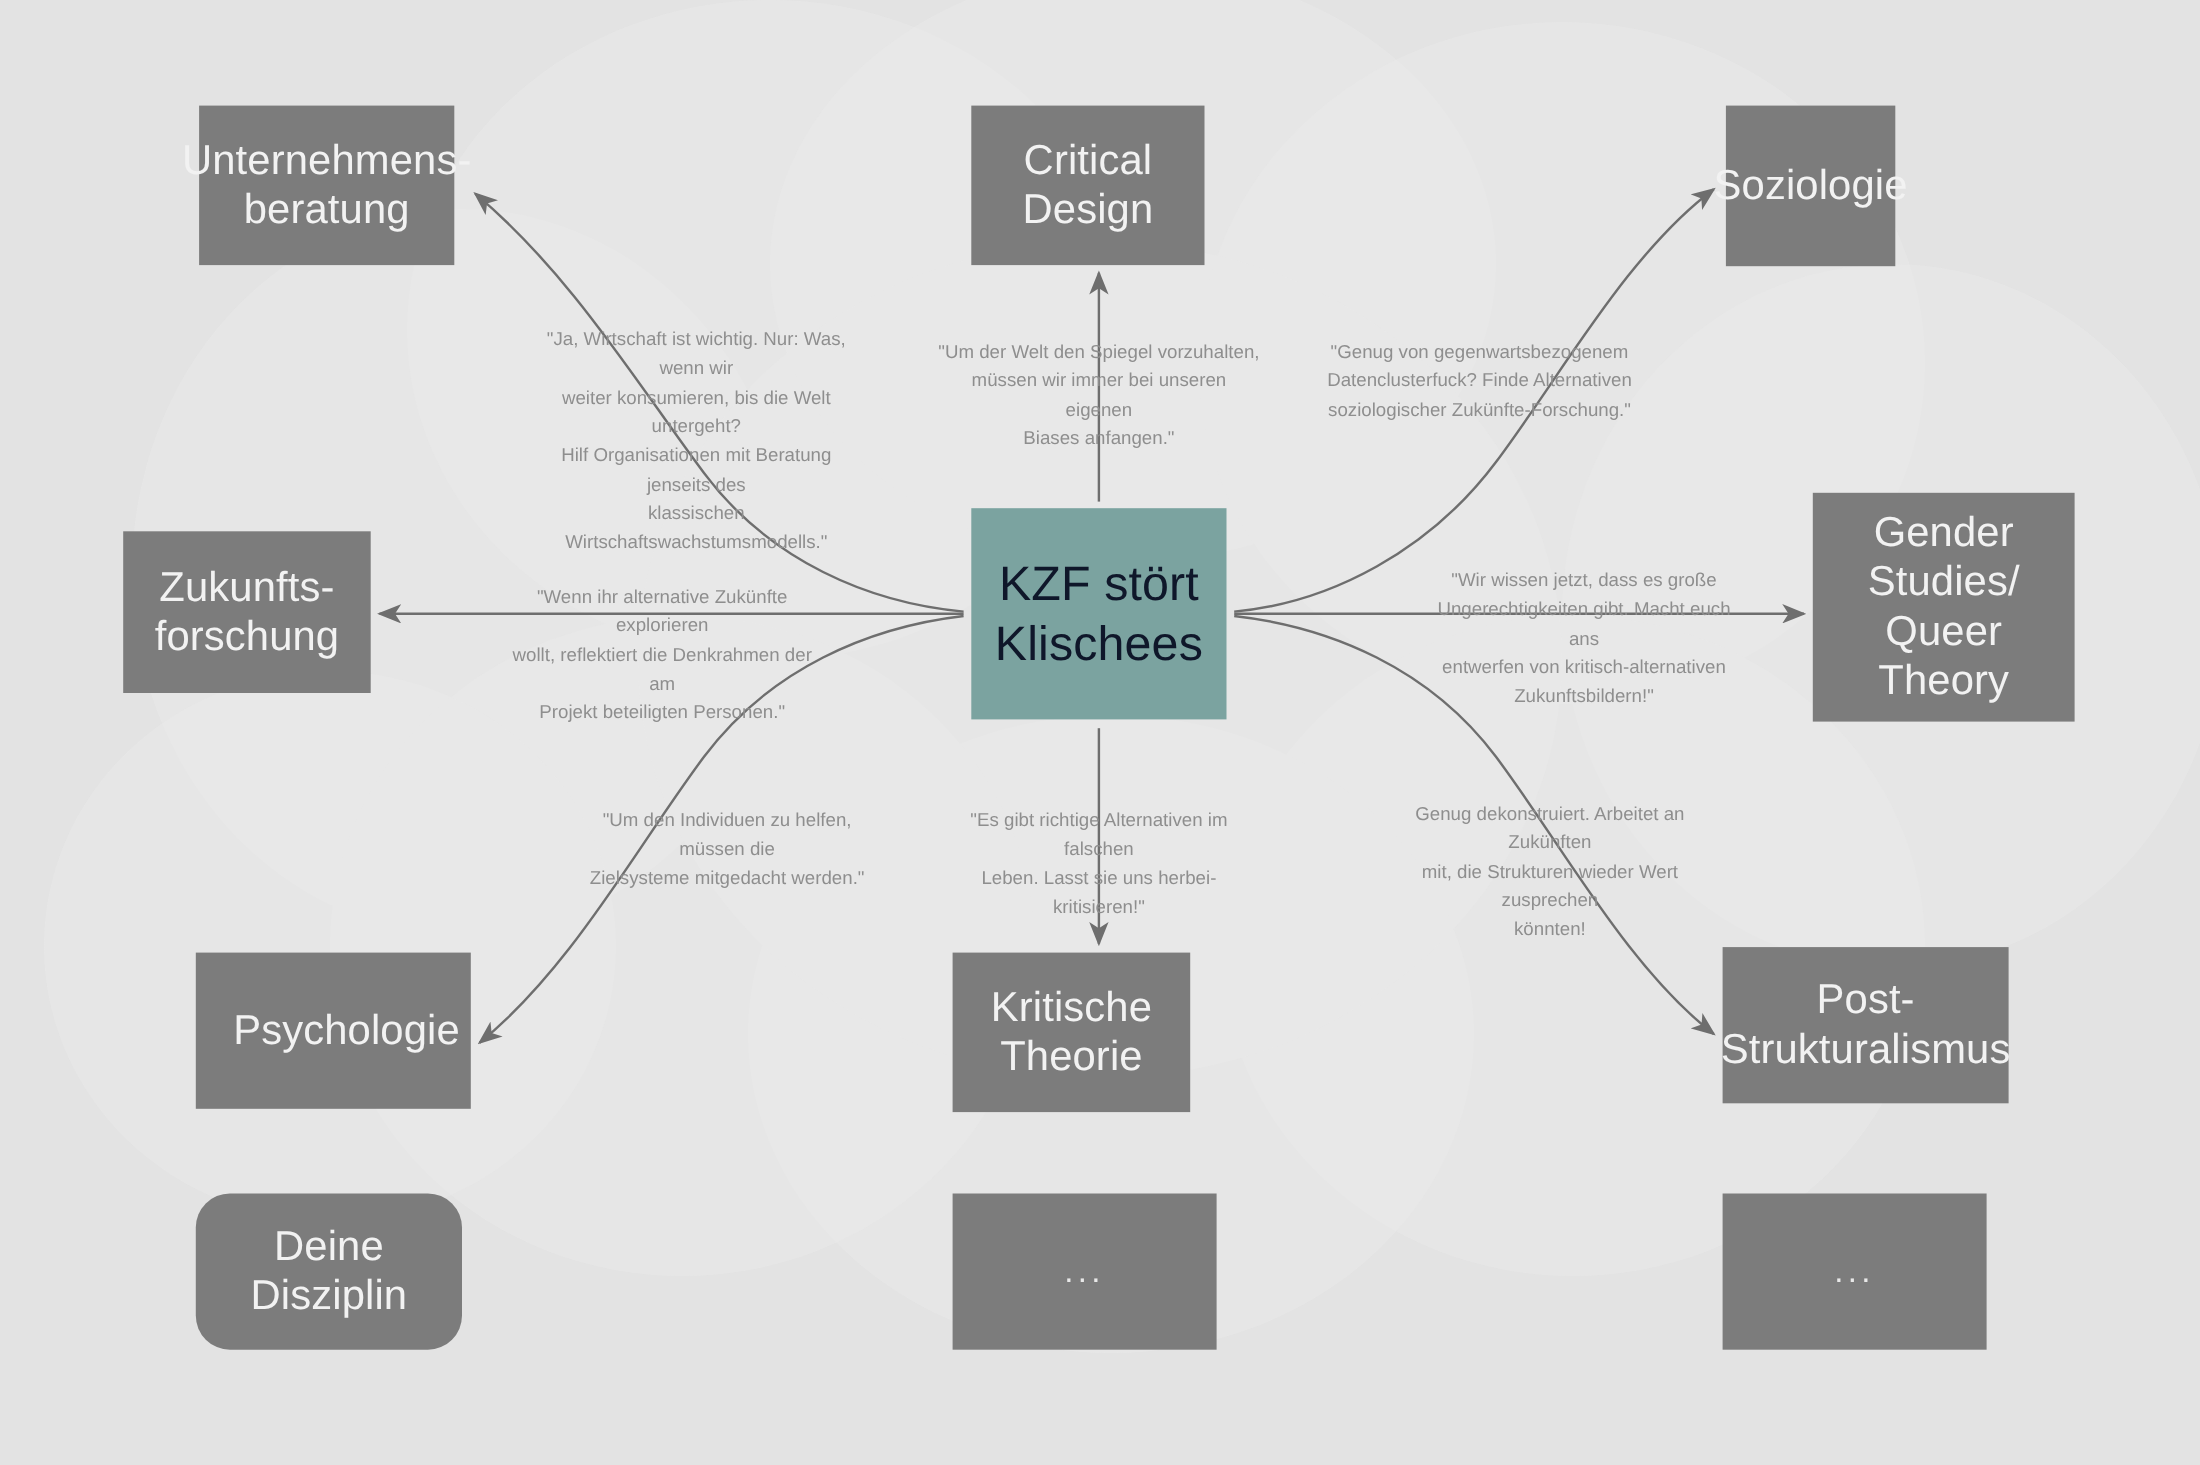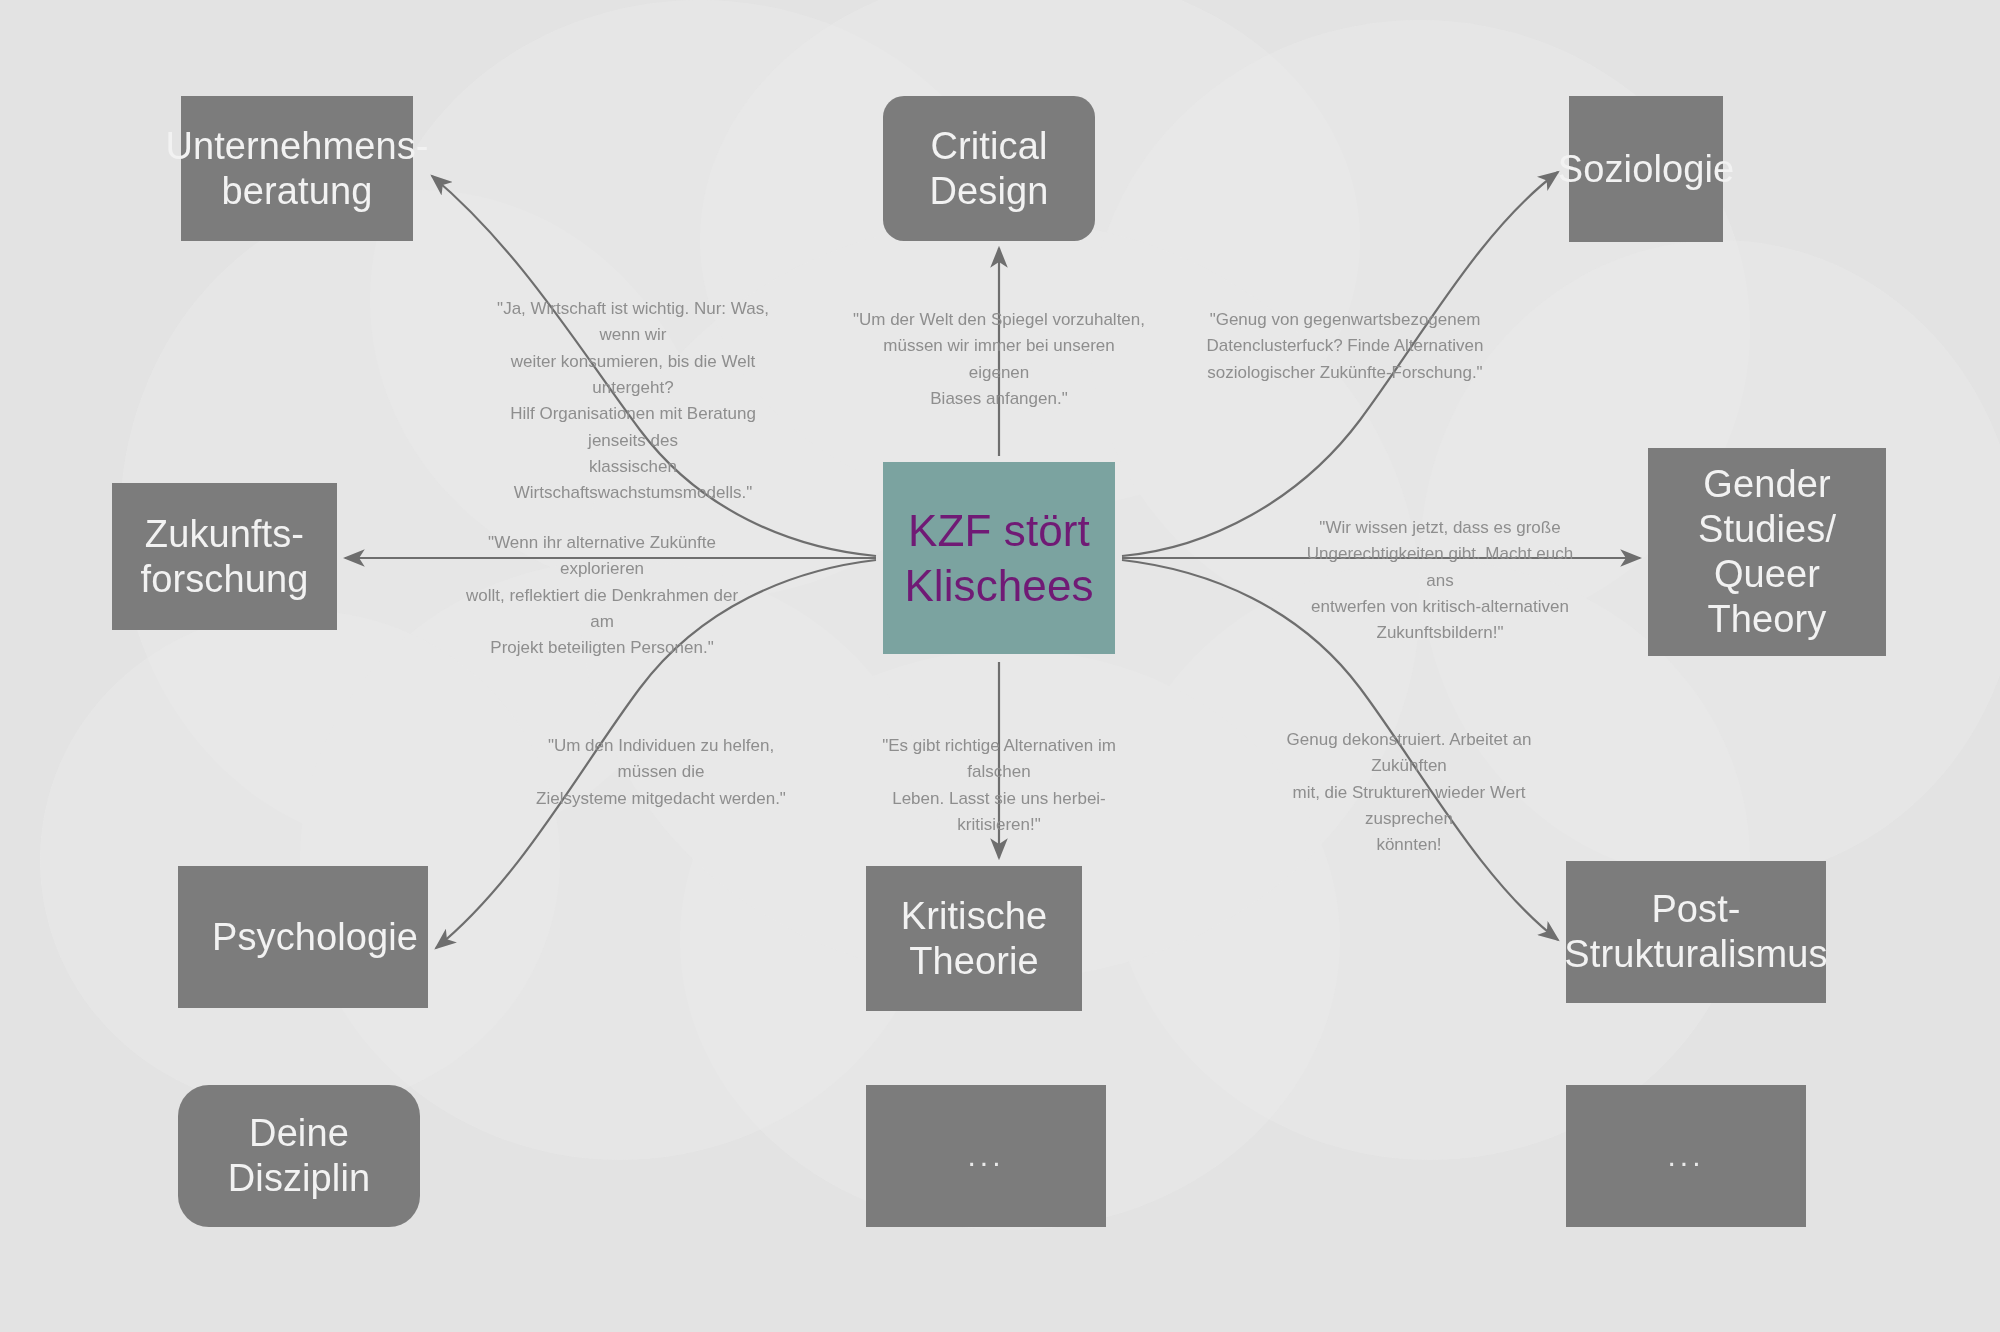--- a/index.html
+++ b/index.html
@@ -21,21 +21,21 @@
     color:#f2f2f2;
     font-size:38px;
     font-weight:400;
     line-height:1.18;
     letter-spacing:.1px;
     box-sizing:border-box;
     padding:6px 10px;
   }
   .node.center{
     background:#7ba3a0;
-    color:#701a75;
+    color:#0f172a;
     font-size:44px;
     line-height:1.25;
   }
   .node .label{display:block;white-space:pre-line;}
   .node.ellipsis{font-size:30px;color:#e9e9e9;letter-spacing:4px;}
   .edge-label{
     position:absolute;
     color:#8e8e8e;
     font-size:17px;
     line-height:1.55;
@@ -82,21 +82,21 @@
 
   <div id="nodes-layer">
       <div class="node center" style="left: 883px; top: 462px; width: 232px; height: 192px;">
         <span class="label">KZF stört
 Klischees</span>
       </div>
       <div class="node" style="left: 181px; top: 96px; width: 232px; height: 145px;">
         <span class="label">Unternehmens-
 beratung</span>
       </div>
-      <div class="node" style="left: 883px; top: 96px; width: 212px; height: 145px; border-radius: 21px;">
+      <div class="node" style="left: 883px; top: 96px; width: 212px; height: 145px;">
         <span class="label">Critical Design</span>
       </div>
       <div class="node" style="left: 1569px; top: 96px; width: 154px; height: 146px;">
         <span class="label">Soziologie</span>
       </div>
       <div class="node" style="left: 112px; top: 483px; width: 225px; height: 147px;">
         <span class="label">Zukunfts-
 forschung</span>
       </div>
       <div class="node" style="left: 1648px; top: 448px; width: 238px; height: 208px; justify-content: center;">

